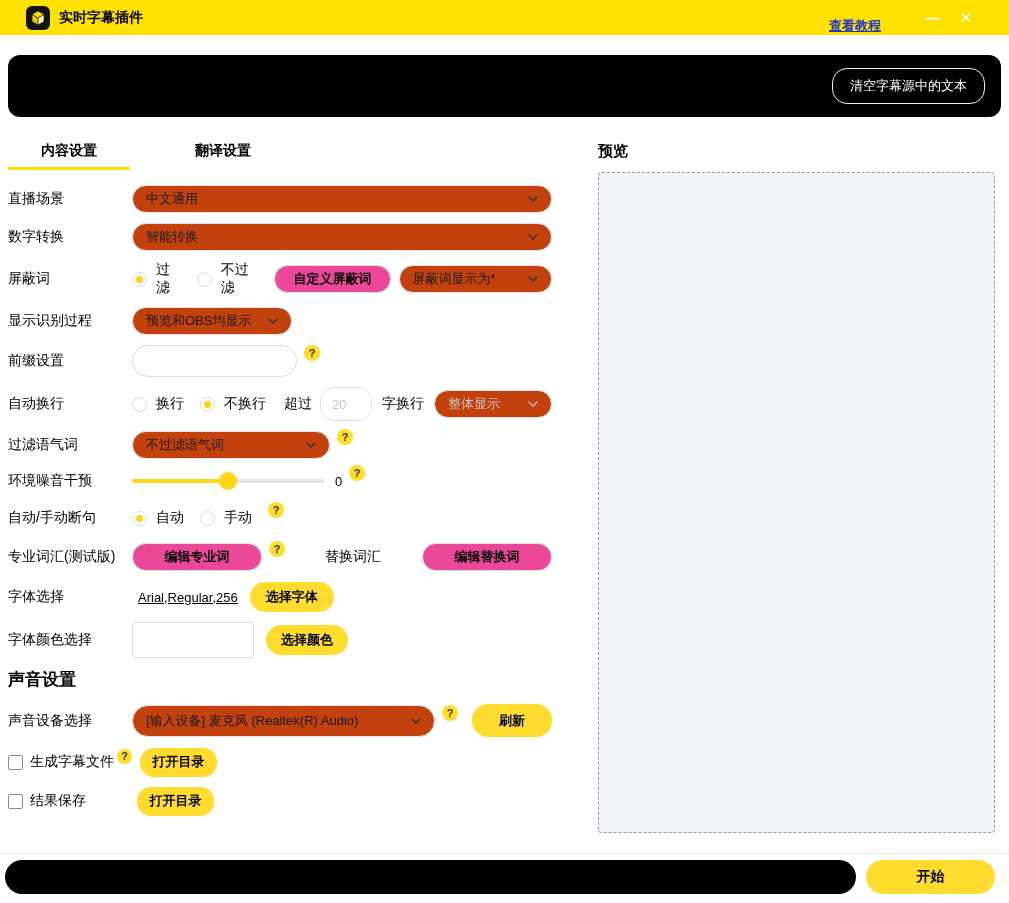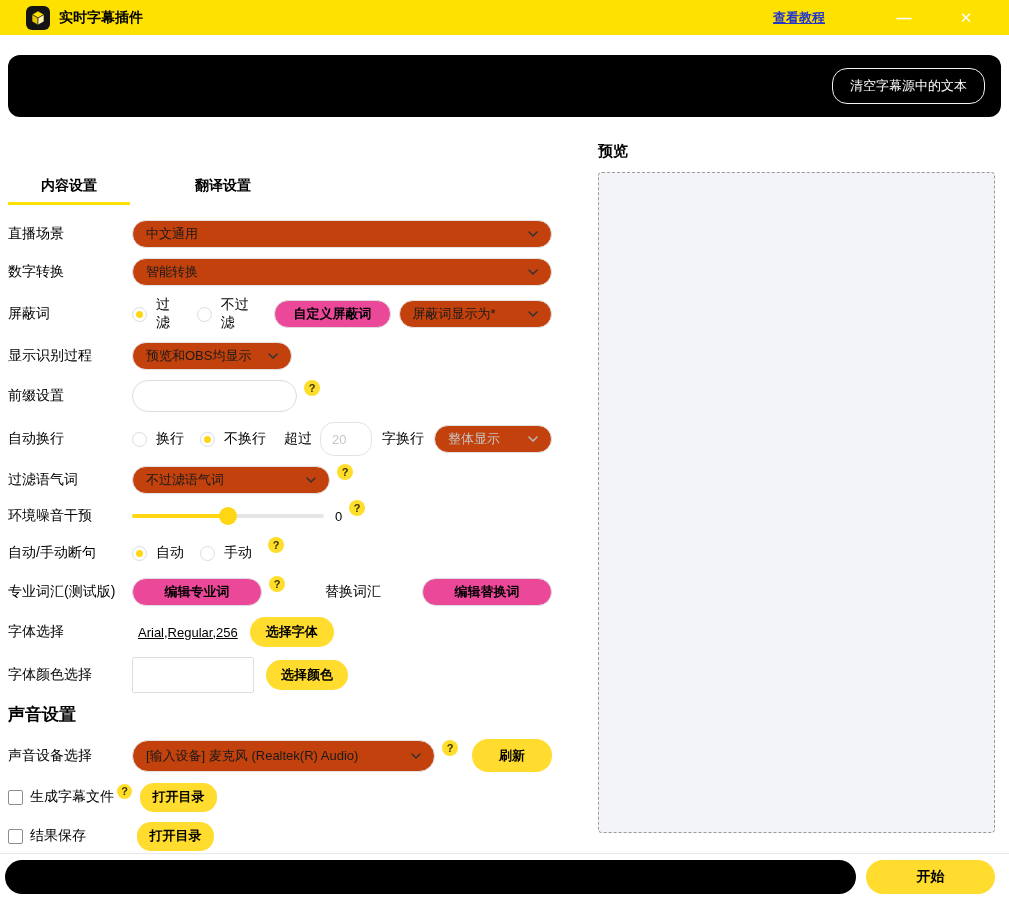--- a/index.html
+++ b/index.html
@@ -7,33 +7,33 @@
   body {
     position:relative; background:#fff; overflow:hidden;
     font-family:"Liberation Sans","DejaVu Sans",sans-serif; color:#000;
   }
   
   .topbar { position:absolute; top:0; left:0; width:1009px; height:35px; background:#FFE100;
             display:flex; align-items:center; padding:0 26px; }
   .logo { width:24px; height:24px; background:#141414; border-radius:6px; margin-right:9px;
           display:flex; align-items:center; justify-content:center; }
   .app-title { font-size:14px; font-weight:bold; }
-  .topbar-right { margin-left:auto; display:flex; align-items:center;gap:28px; }
+  .topbar-right { margin-left:auto; display:flex; align-items:flex-end; }
   .tutorial-link { color:#2336CB; font-size:13px; font-weight:bold; text-decoration:underline; cursor:pointer; margin-right:34px; }
   .win-btn { color:#fff; font-size:15px; font-weight:bold; width:34px; text-align:center; cursor:pointer; line-height:35px; }
   
   .banner { position:absolute; top:55px; left:8px; width:993px; height:62px; background:#000;
             border-radius:12px; display:flex; align-items:center; justify-content:flex-end; padding:0 16px; }
   .btn-clear { height:29px; padding:17px 17px; border:1px solid #f2f2f2; border-radius:15px; background:transparent;
                color:#fff; font-size:13px; display:flex; align-items:center; cursor:pointer; white-space:nowrap; }
   .btn-recharge { height:29px; width:128px; margin-left:12px; border-radius:15px; background:#FFDC2E; color:#000;
                   font-size:13px; font-weight:bold; display:flex; align-items:center; justify-content:center; cursor:pointer; }
   
   .left-panel { position:absolute; left:8px; top:142px; width:544px; }
-  .tabs { display:flex; margin-bottom:15px;margin-top:35px; }
+  .tabs { display:flex; margin-bottom:15px; }
   .tab { width:122px; text-align:center; font-size:14px; font-weight:bold; padding-bottom:10px; position:relative; cursor:pointer; }
   .tab + .tab { margin-left:32px; }
   .tab.active::after { content:""; position:absolute; left:0; right:0; bottom:0; height:3px; background:#FFE100; }
   .row { display:flex; align-items:center; min-height:28px; margin-bottom:10px; font-size:14px; }
   .lbl { width:124px; flex-shrink:0; font-size:14px; }
   .select { height:28px; border:1px solid #e3e3e3; border-radius:15px; background:#c2410c; cursor:pointer;
             display:flex; align-items:center; padding:0 13px; font-size:13px; color:#1a1a1a; }
   .select .chev { margin-left:auto; display:flex; }
   .w-full { width:420px; } .w-med { width:160px; } .w-block { width:162px; } .w-filler { width:198px; } .w-device { width:310px; }
   .select.disabled { color:#c6c6c6; } .w-wrapmode { width:118px; }

